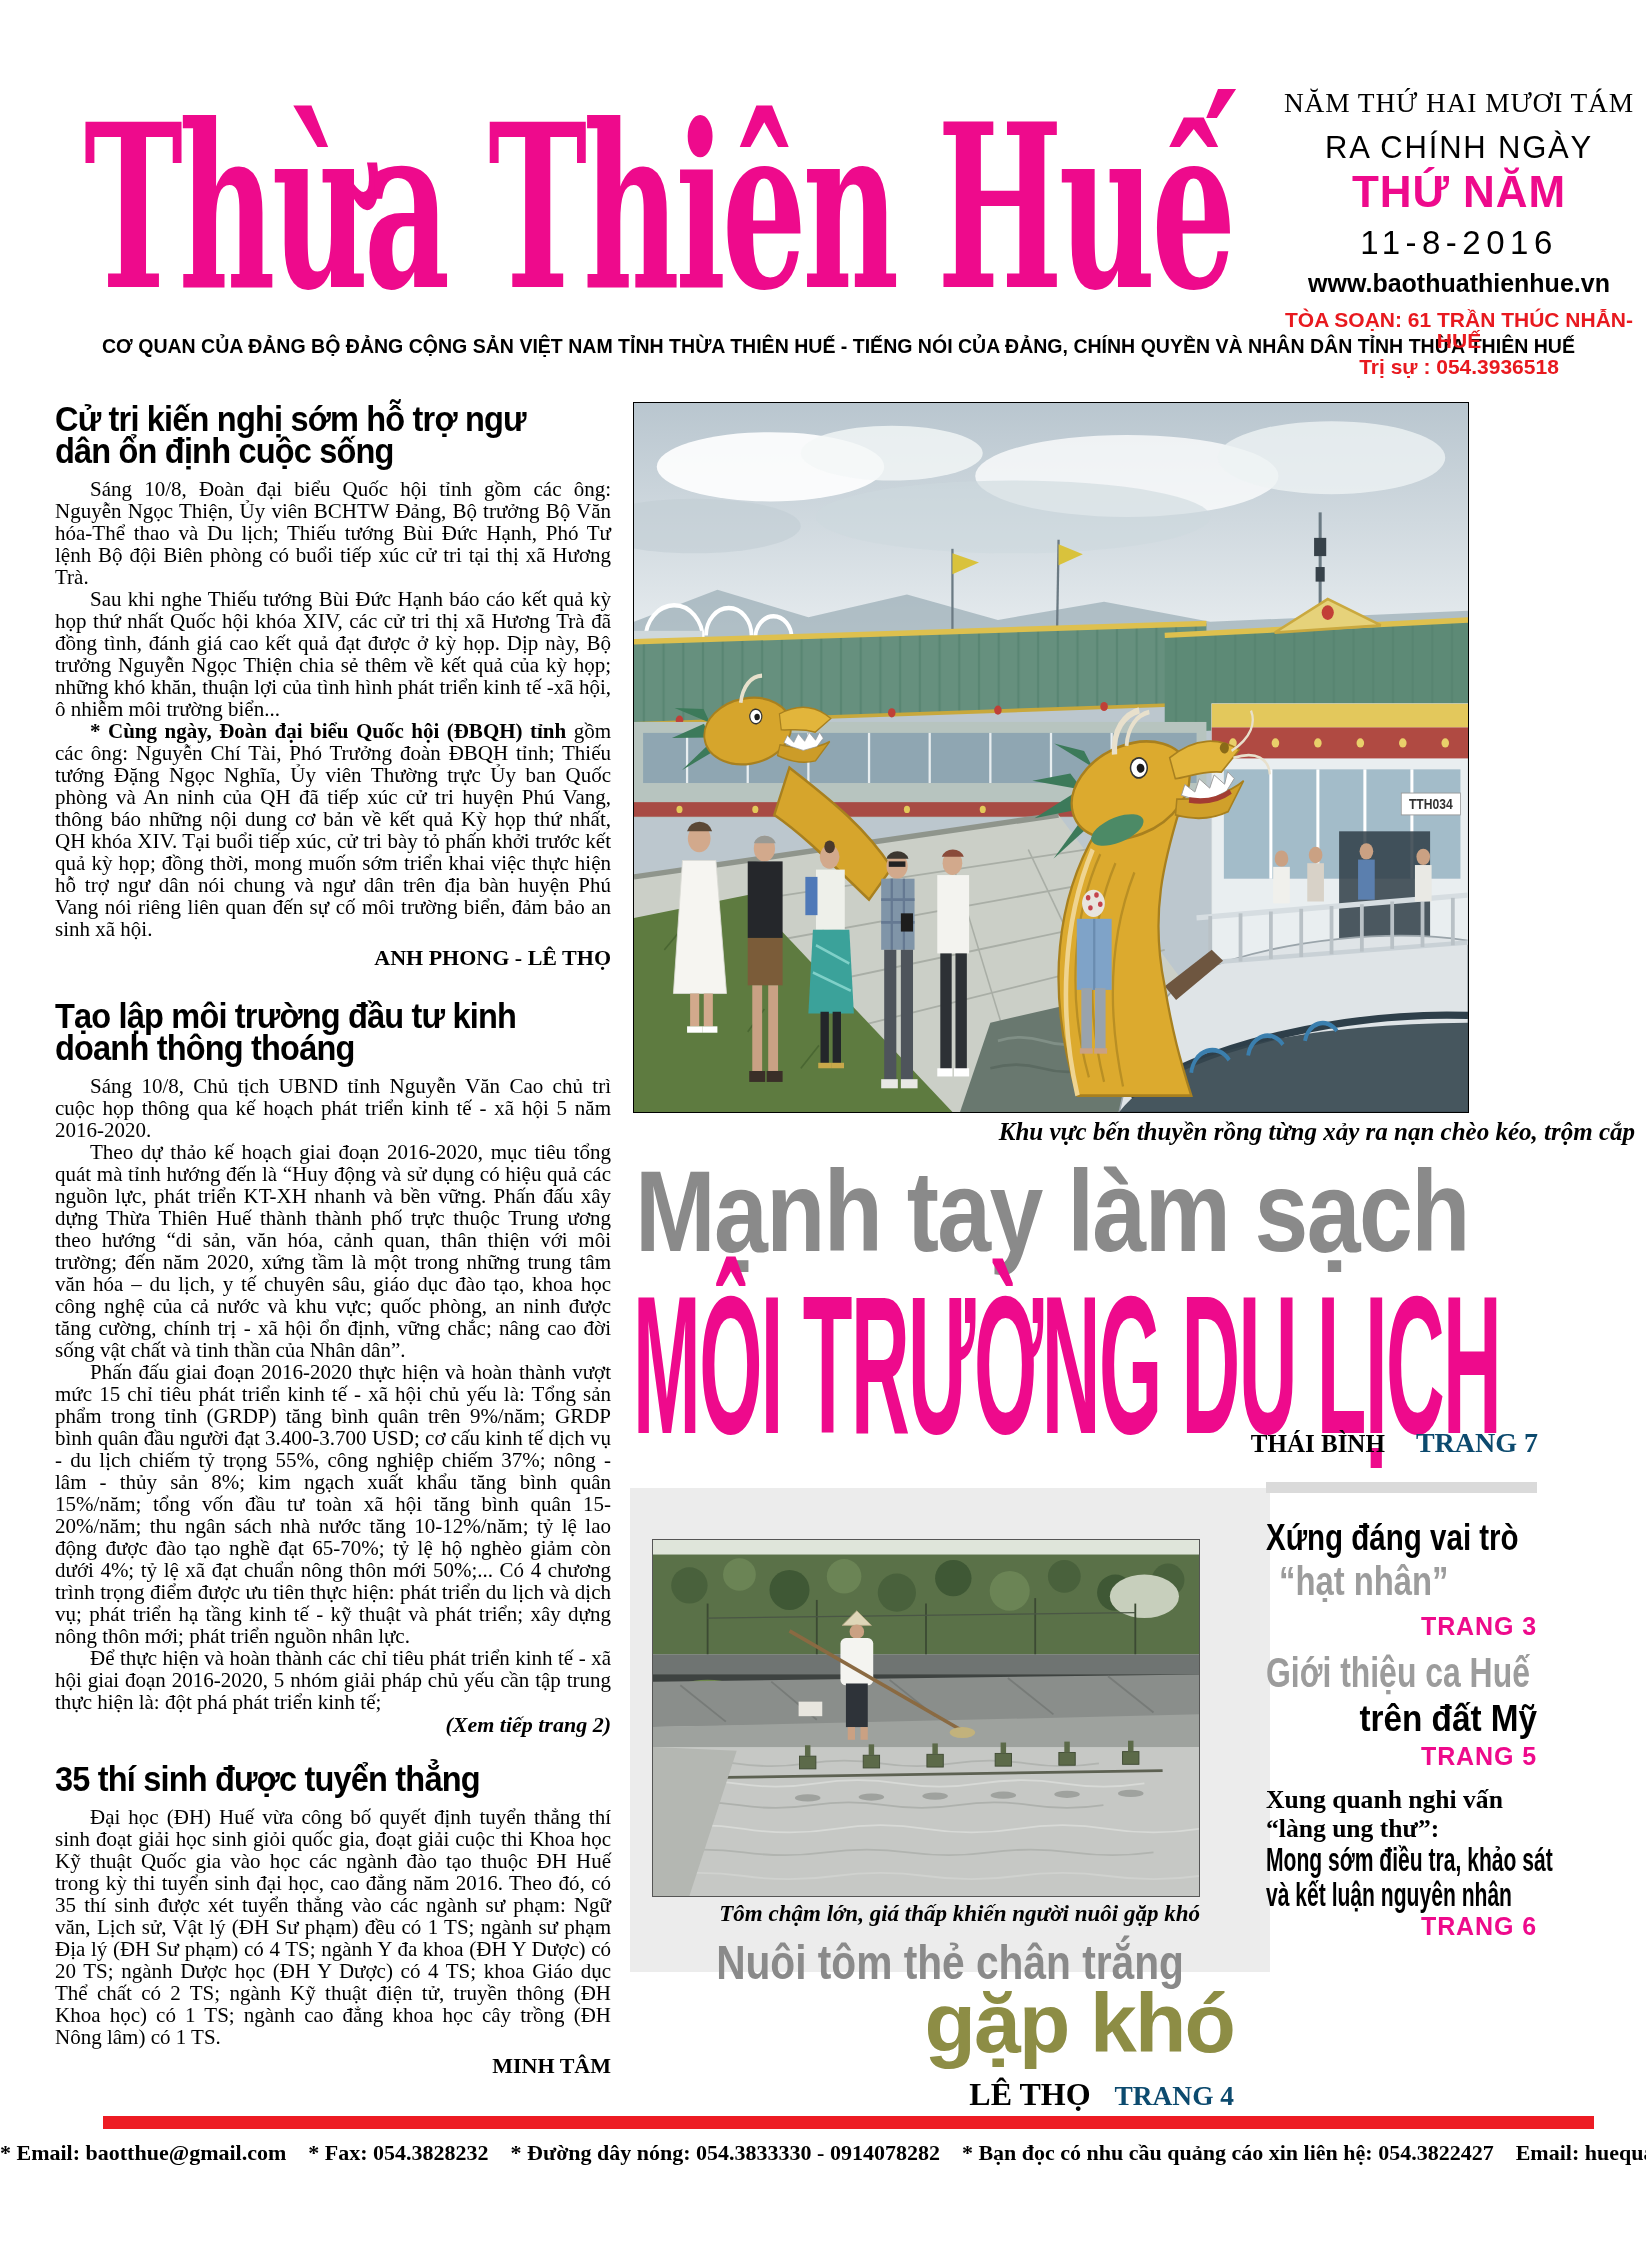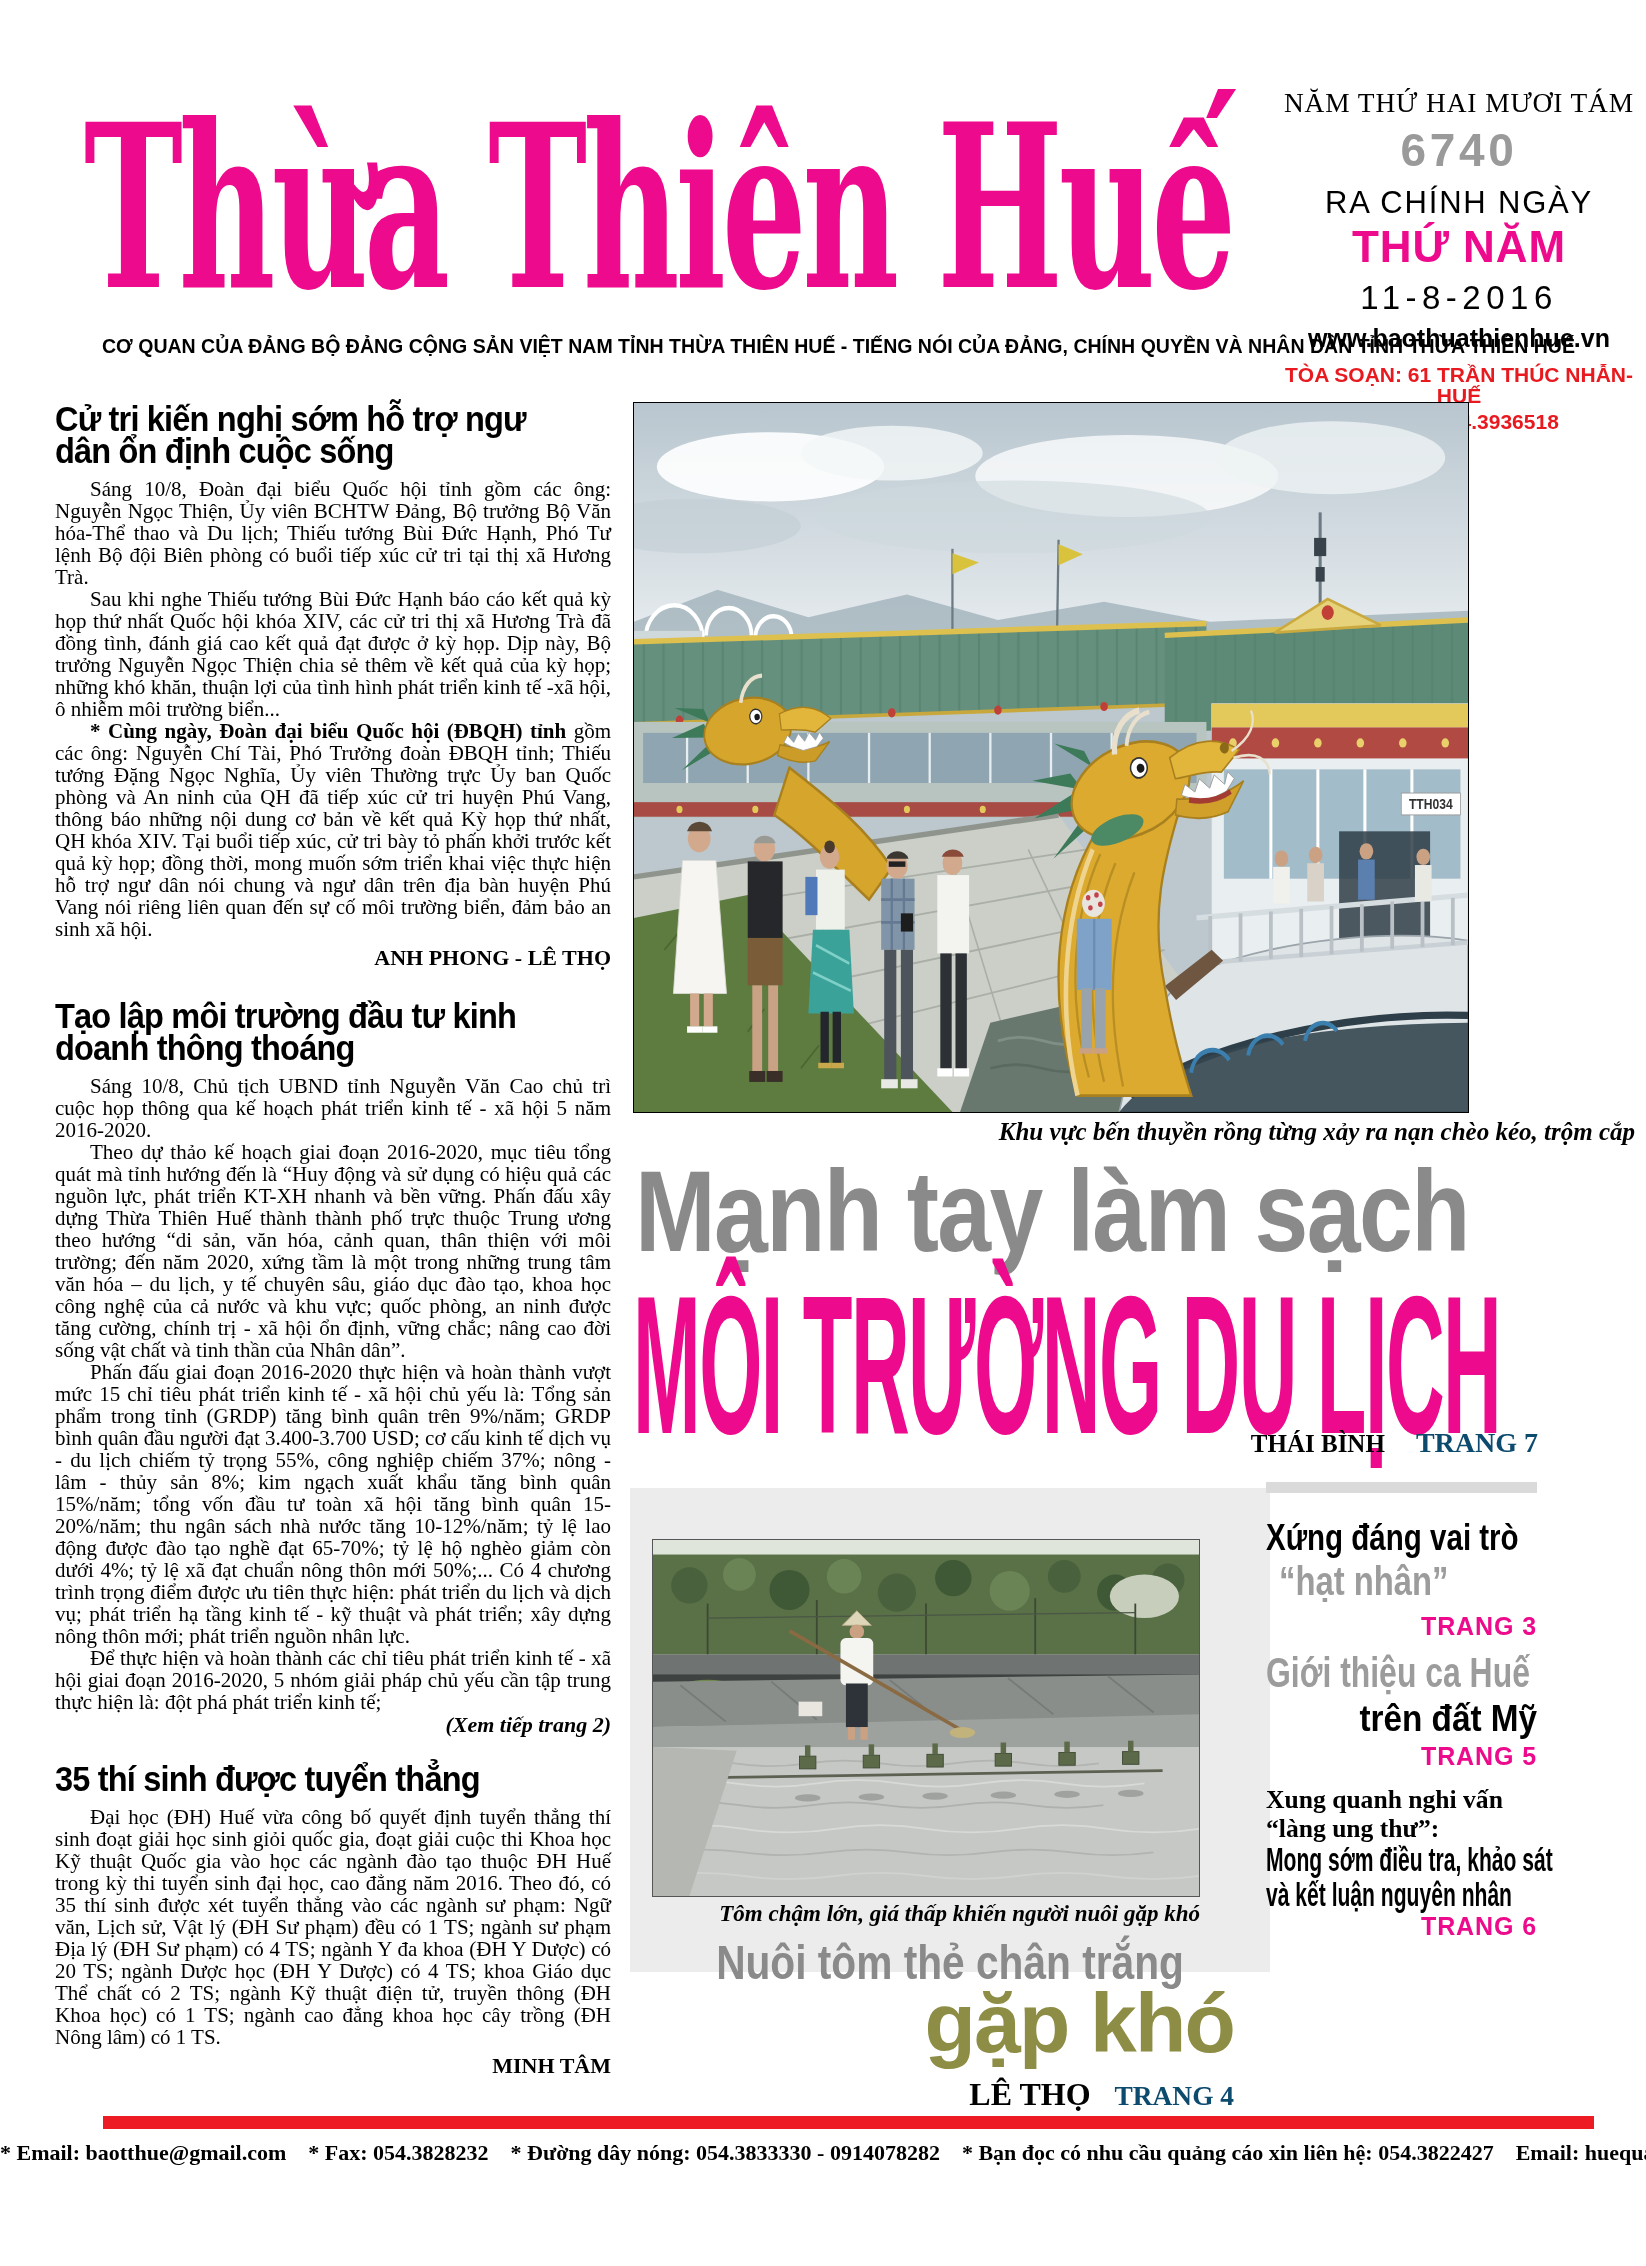--- a/index.html
+++ b/index.html
@@ -99,21 +99,20 @@
 </style>
 </head>
 <body>
 
 <div id="page">
 
   <div class="abs logo">Thừa Thiên Huế</div>
   <div class="abs slogan">CƠ QUAN CỦA ĐẢNG BỘ ĐẢNG CỘNG SẢN VIỆT NAM TỈNH THỪA THIÊN HUẾ  -  TIẾNG NÓI CỦA ĐẢNG, CHÍNH QUYỀN VÀ NHÂN DÂN TỈNH THỪA THIÊN HUẾ</div>
   <div class="abs info">
     <div class="info-year">NĂM THỨ HAI MƯƠI TÁM</div>
-    <div class="info-issue">6740</div>
     <div class="info-freq">RA CHÍNH NGÀY</div>
     <div class="info-day">THỨ NĂM</div>
     <div class="info-date">11-8-2016</div>
     <div class="info-site">www.baothuathienhue.vn</div>
     <div class="info-office">TÒA SOẠN: 61 TRẦN THÚC NHẪN-HUẾ</div>
     <div class="info-phone">Trị sự : 054.3936518</div>
   </div>
 
   <div class="abs article a1">
     <div class="art-head">Cử tri kiến nghị sớm hỗ trợ ngư dân ổn định cuộc sống</div>

